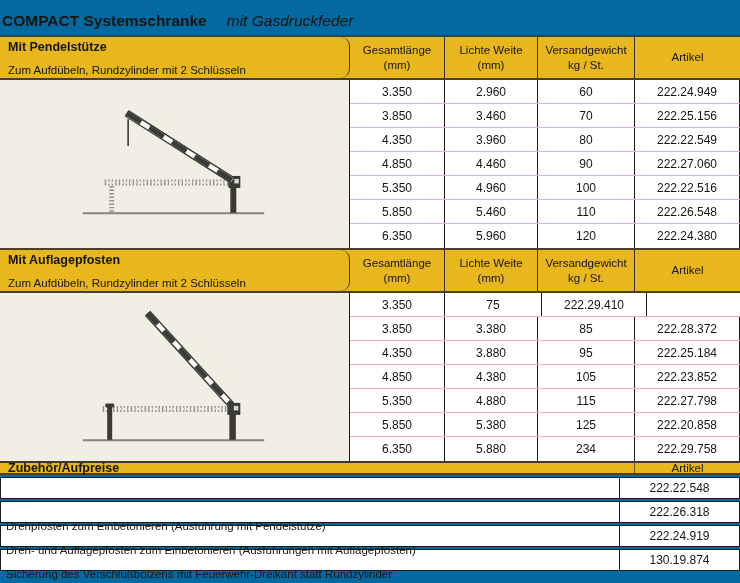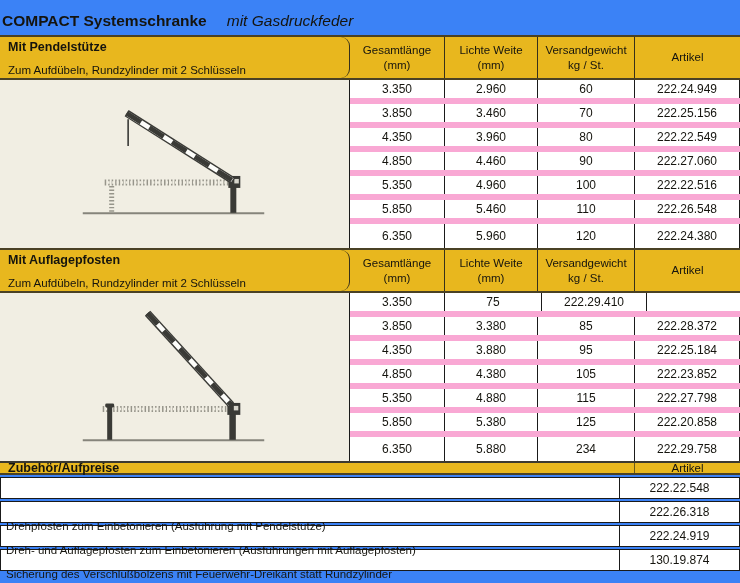--- a/index.html
+++ b/index.html
@@ -1,32 +1,32 @@
 <!DOCTYPE html>
 <html style="--header-yellow: #e8b71e; --header-border: #4a4125; --drawing-bg: #f1eee3; --cell-border: #1a1a1a; --text: #15140e; --ground-line: #86847b;"><head>
 <meta charset="utf-8">
 <style>
   html,body{margin:0;padding:0;background:#fff;}
-  .page{width:740px;height:583px;background:#3b82f6;font-family:"Liberation Sans",sans-serif;color:#15140e;position:relative;overflow:hidden;}
+  .page{width:740px;height:583px;background:#0369a1;font-family:"Liberation Sans",sans-serif;color:#15140e;position:relative;overflow:hidden;}
 
   .title{height:30px;display:flex;align-items:flex-end;padding:0 0 5px 2px;font-size:15.5px;}
   .title .bold{font-weight:bold;}
   .title .italic{font-style:italic;font-weight:500;margin-left:20px;}
 
   .sec-header{display:flex;background:var(--header-yellow,#e8b71e);border-top:2px solid var(--header-border,#4a4125);border-bottom:2px solid var(--header-border,#4a4125);height:45px;box-sizing:border-box;}
   .sec-header .desc{width:350px;box-sizing:border-box;display:flex;flex-direction:column;justify-content:center;padding-left:8px;border-right:1.5px solid #37301a;border-radius:9px;}
   .sec-header .desc .t{font-weight:bold;font-size:12.5px;}
   .sec-header .desc .s{font-size:11.5px;margin-top:10px;}
   .colh{box-sizing:border-box;display:flex;flex-direction:column;align-items:center;justify-content:center;font-size:11.5px;line-height:1.3;border-right:1.5px solid #37301a;text-align:center;}
   .colh.w1{width:95px}.colh.w2{width:93px}.colh.w3{width:97px}.colh.w4{width:105px;border-right:none;}
 
   .sec-body{display:flex;}
   .drawing-cell{width:350px;box-sizing:border-box;background:var(--drawing-bg,#f1eee3);border-right:1px solid #1a1a1a;display:flex;align-items:center;justify-content:center;}
   .rows{flex:1;}
-  .data-row{display:flex;height:24px;box-sizing:border-box;border-bottom:6px solid #f9a8d4;background:#fff;}
+  .data-row{display:flex;height:24px;box-sizing:border-box;border-bottom:1px solid #f9a8d4;background:#fff;}
   .data-row:last-child{border-bottom:none;}
   .data-row .c{box-sizing:border-box;display:flex;align-items:center;justify-content:center;font-size:12px;border-right:1px solid #1a1a1a;}
   .c.w1{width:95px}.c.w2{width:93px}.c.w3{width:97px}.c.w4{width:105px;}
 
   .zub-header{display:flex;background:var(--header-yellow,#e8b71e);border-top:2px solid #3c3a30;border-bottom:2px solid var(--header-border,#4a4125);height:14px;box-sizing:border-box;margin-top:0;}
   .zub-title{width:635px;box-sizing:border-box;display:flex;align-items:center;padding-left:8px;font-weight:bold;font-size:12.5px;border-right:1.5px solid #6b5a17;}
   .zub-artikel{width:105px;box-sizing:border-box;display:flex;align-items:center;justify-content:center;font-size:11.5px;}
 
   .zub-rows{margin-top:2px;}
   .zub-row{display:flex;height:22px;width:740px;box-sizing:border-box;border:1px solid #1a1a1a;background:#fff;margin-bottom:2px;}

